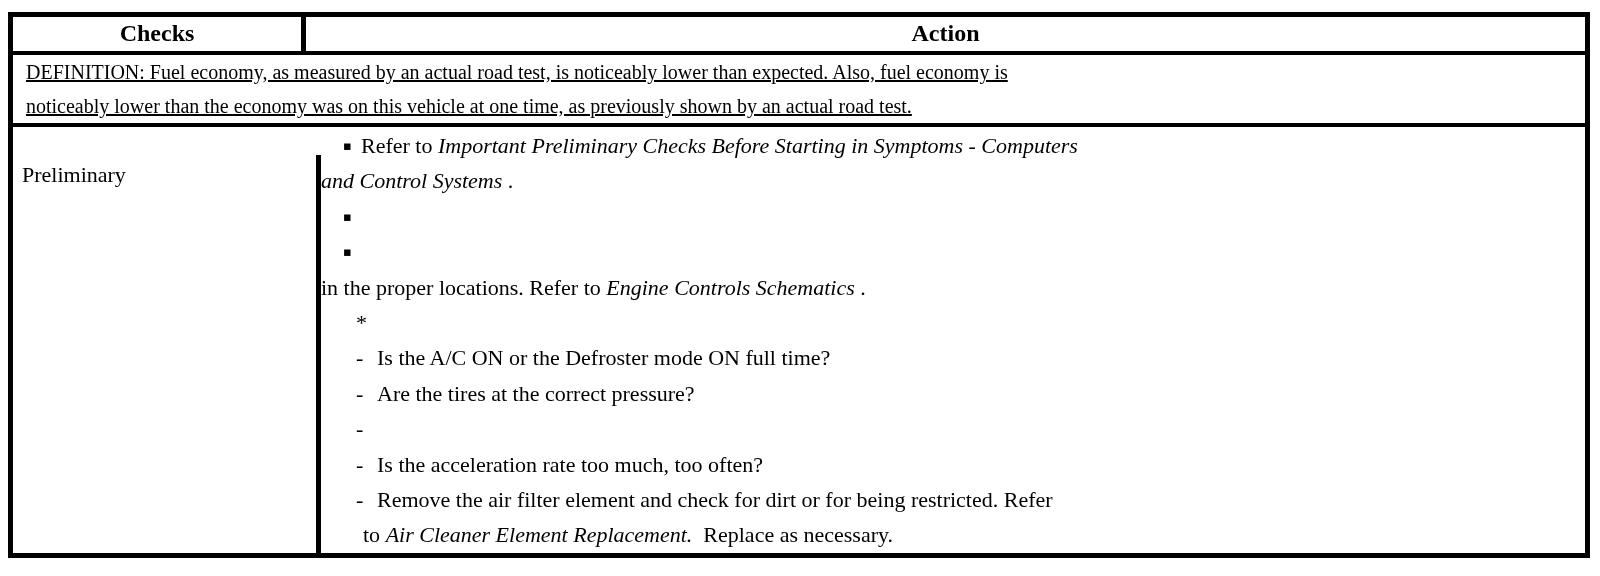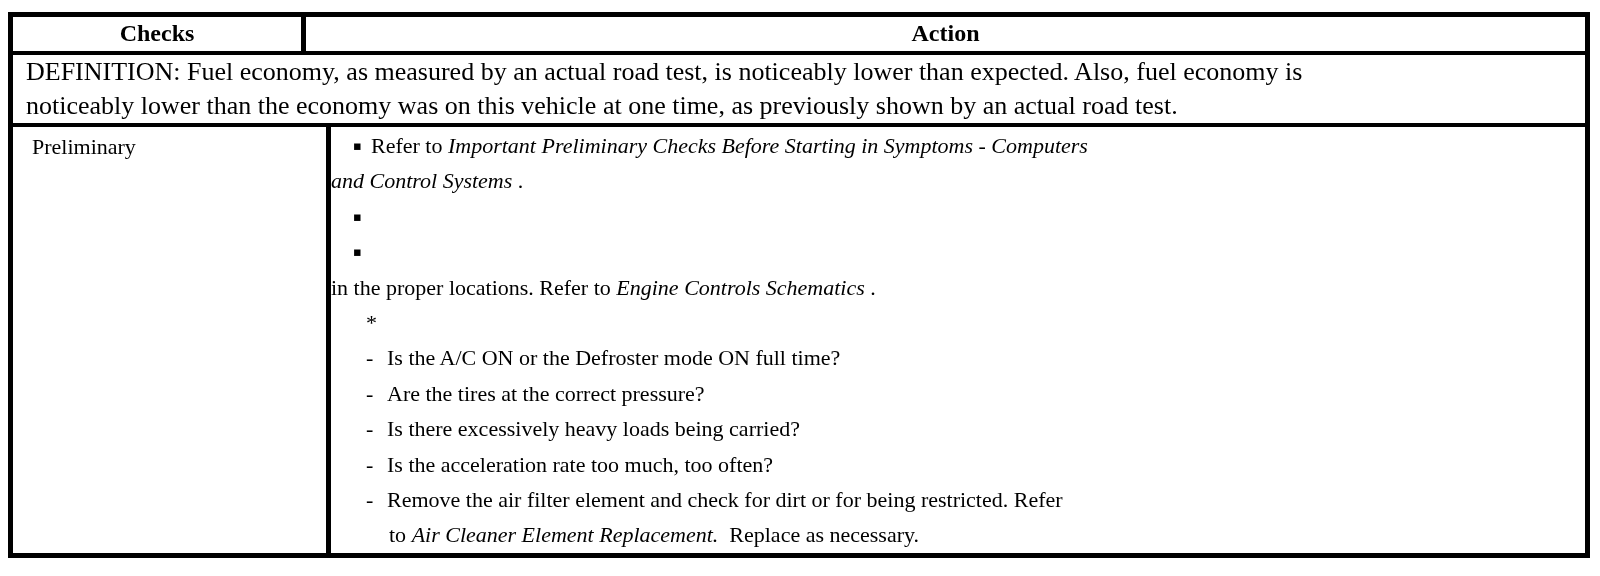--- a/index.html
+++ b/index.html
@@ -20,37 +20,37 @@
   }
 
   
   .thead { display: flex; height: 34px; border-bottom: 4px solid #000000; }
   .th { font-weight: bold; font-size: 24px; line-height: 33px; text-align: center; }
   .th-checks { width: 288px; border-right: 5px solid #000000; }
   .th-action { flex: 1; }
 
   
   .def-row { height: 68px; border-bottom: 4px solid #000000; padding-left: 13px; overflow: hidden; }
-  .def-line { font-size: 26px; line-height: 34px; white-space: pre; }
+  .def-line { font-size: 20px; line-height: 34px; white-space: pre; text-decoration: underline; }
 
   
   .body-row { display: flex; height: 426px; }
-  .td-checks { width: 288px; border-right: 5px solid #000000; padding: 2px 6px 0 19px; font-size: 22px; line-height: 35px; }
+  .td-checks { width: 288px; border-right: 5px solid #000000; padding: 2px 6px 0 9px; font-size: 22px; line-height: 35px; margin-top: 28px; }
   .td-action { flex: 1; padding-top: 1px; overflow: hidden; }
 
   .line { display: flex; font-size: 22px; line-height: 35.4px; white-space: pre; }
   .mk { flex: none; }
   .l-bullet { padding-left: 22px; }
   .mk-bullet { width: 18px; font-family: "DejaVu Sans", sans-serif; font-size: 13px; line-height: 35.4px; }
   .l-cont  { }
   .l-star  { padding-left: 35px; }
   .mk-star { width: 19px; }
   .l-dash  { padding-left: 35px; }
   .mk-dash { width: 21px; }
-  .l-cont2 { padding-left: 58px; }
+  .l-cont2 { padding-left: 42px; }
   .tx { white-space: pre-wrap; text-align: center; }
   .tx i { font-style: italic; }
 </style>
 </head>
 <body>
 
 <div class="page">
   <div class="doc-table">
 
     <div class="thead">
@@ -99,21 +99,20 @@
           <span class="tx"><span>Is the A/C ON or the Defroster mode ON full time?</span></span>
         </div>
 
         <div class="line l-dash">
           <span class="mk mk-dash">-</span>
           <span class="tx"><span>Are the tires at the correct pressure?</span></span>
         </div>
 
         <div class="line l-dash">
           <span class="mk mk-dash">-</span>
-          <span class="tx"><span>Is there excessively heavy loads being carried?</span></span>
         </div>
 
         <div class="line l-dash">
           <span class="mk mk-dash">-</span>
           <span class="tx"><span>Is the acceleration rate too much, too often?</span></span>
         </div>
 
         <div class="line l-dash">
           <span class="mk mk-dash">-</span>
           <span class="tx"><span>Remove the air filter element and check for dirt or for being restricted. Refer</span></span>

